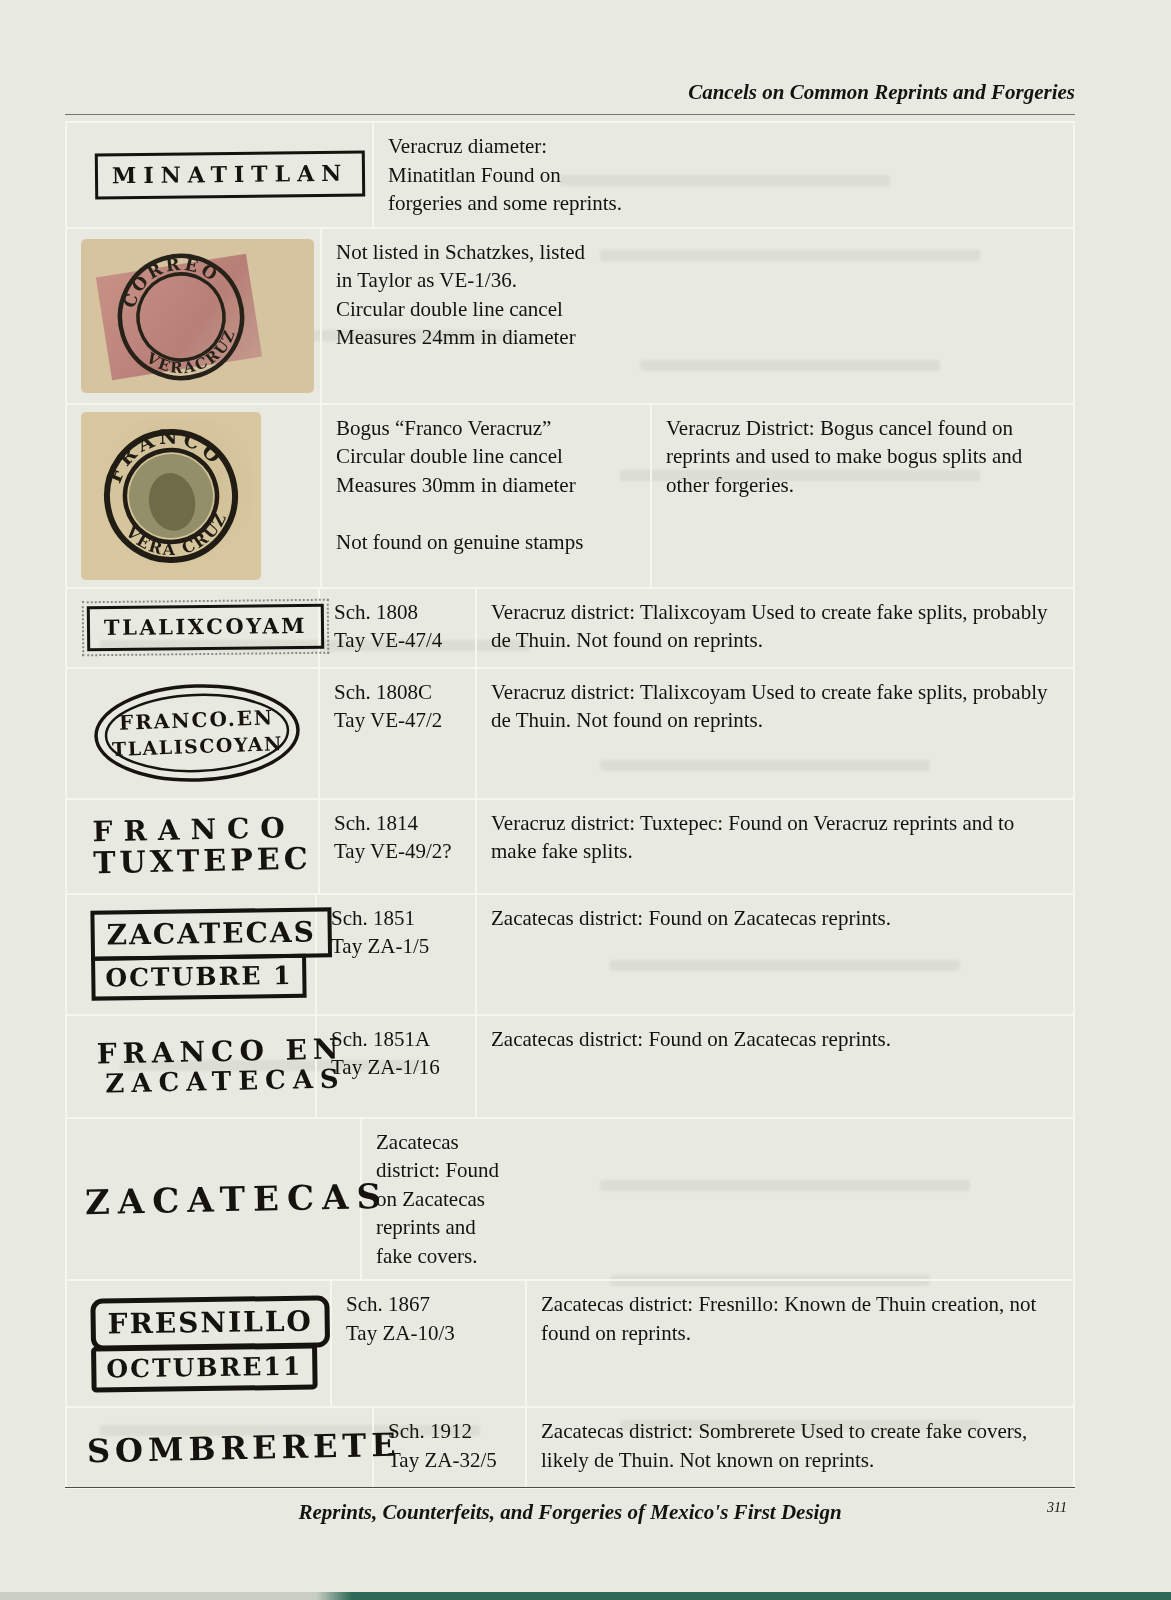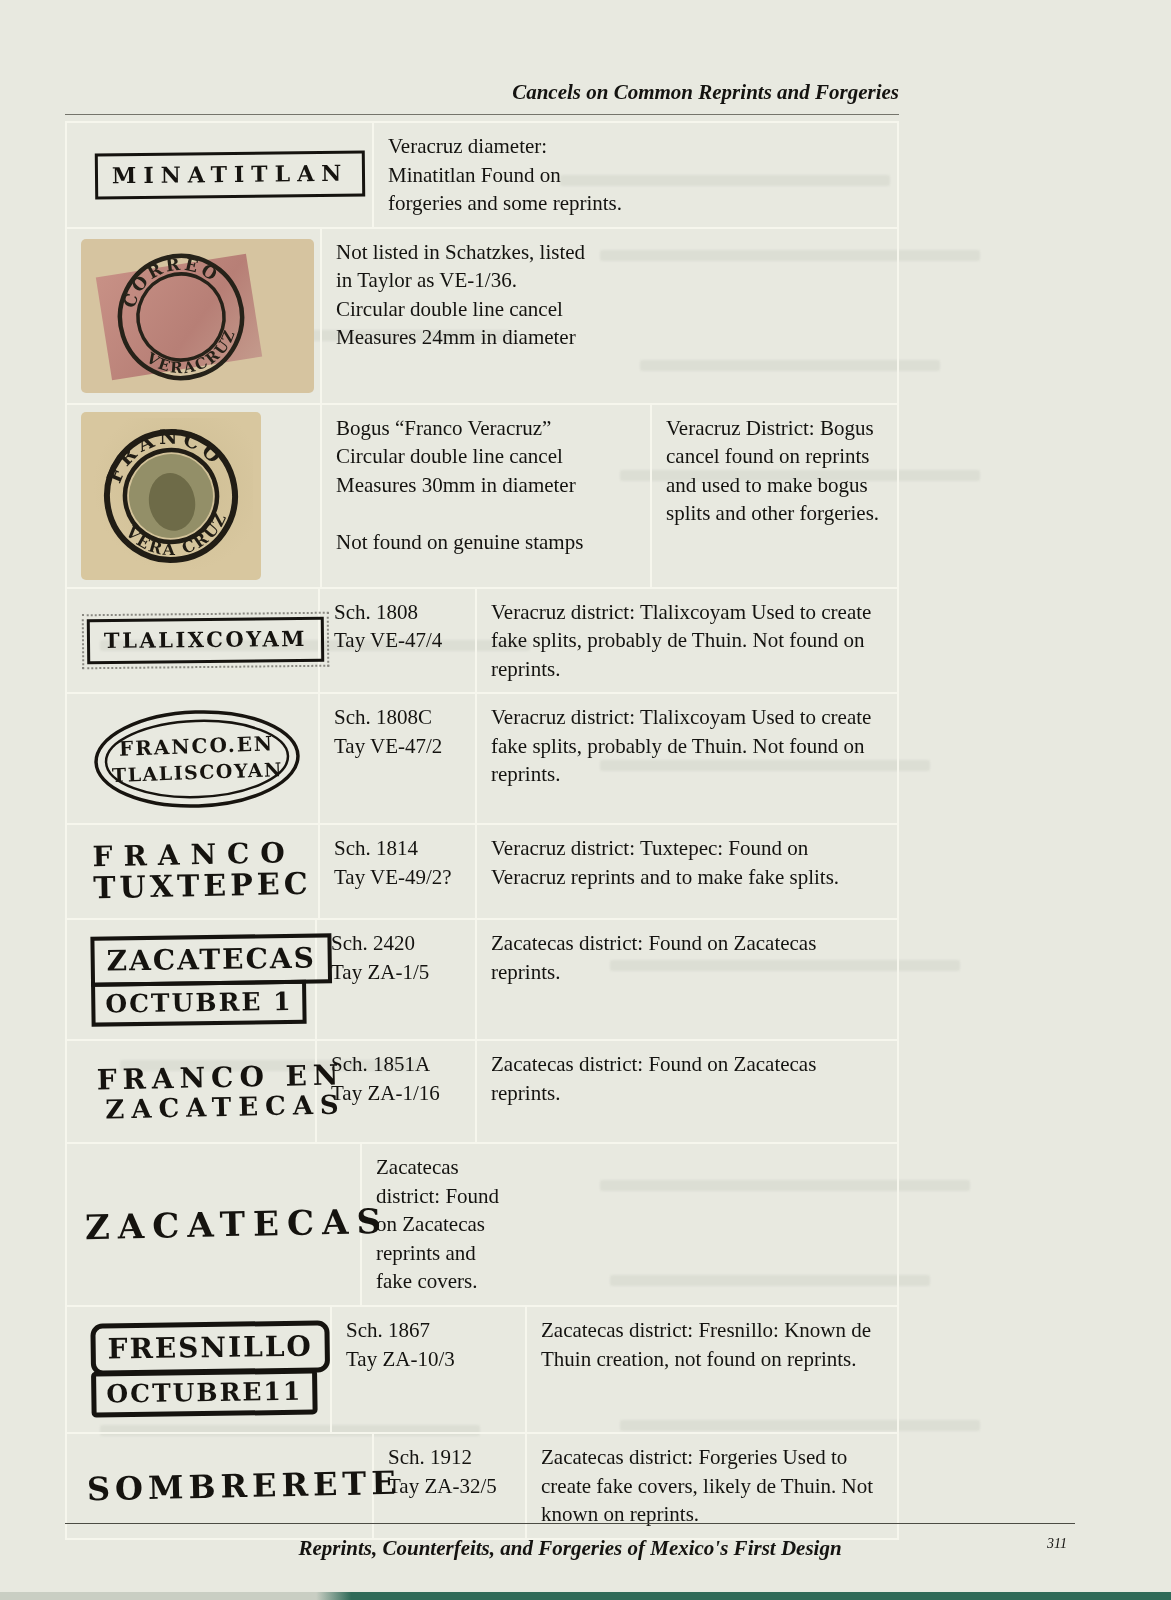--- a/index.html
+++ b/index.html
@@ -13,21 +13,21 @@
     width:1171px;height:1600px;
     background:var(--pagebg);
     font-family:"Liberation Serif", serif;
     color:#141310;
     position:relative;
     overflow:hidden;
   }
   .page{position:absolute;inset:0;}
   .bleed{position:absolute;inset:0;z-index:0;pointer-events:none;}
   .bleed-bar{position:absolute;background:rgba(115,125,108,0.10);height:11px;border-radius:3px;filter:blur(1px);}
-  .content{position:absolute;left:65px;top:0;width:834px;z-index:2;}
+  .content{position:absolute;left:65px;top:0;width:1010px;z-index:2;}
 
   .header{
     margin-top:80px;
     text-align:right;
     font-size:21px;font-weight:bold;font-style:italic;
     padding-bottom:9px;
     border-bottom:1.5px solid #74746b;
   }
 
   .tbl{
@@ -95,21 +95,20 @@
   .stamp3 .tint{
     position:absolute;left:8px;top:6px;width:164px;height:152px;
     background:radial-gradient(circle at 55% 45%, #cdbd93 0%, #d8c79f 70%);
   }
   .stamp-svg{position:absolute;left:0;top:0;}
 
   .footer{
     position:absolute;left:65px;width:1010px;top:1487px;z-index:2;
     border-top:1.5px solid #4c4c44;
     padding-top:12px;
-    margin-top:36px;
   }
   .footer-title{
     text-align:center;font-size:21px;font-weight:bold;font-style:italic;
   }
   .footer-page{
     position:absolute;right:8px;top:12px;font-size:14px;font-style:italic;
   }
   .book-edge{
     position:absolute;left:0;right:0;bottom:0;height:8px;z-index:3;
     background:linear-gradient(90deg,#c9cec3 0%,#c9cec3 27%,#2f6a58 30%,#2f6a58 100%);
@@ -249,21 +248,21 @@
         <div class="cell">Veracruz district:  Tuxtepec: Found on Veracruz reprints and to make fake splits.</div>
       </div>
 
       <div class="row r6">
         <div class="cell cancel-cell">
           <span class="hs box2">
             <span class="b1">ZACATECAS</span><br>
             <span class="b2">OCTUBRE 1</span>
           </span>
         </div>
-        <div class="cell pre">Sch. 2420
+        <div class="cell pre">Sch. 1851
 Tay ZA-1/5</div>
         <div class="cell">Zacatecas district:  Found on Zacatecas reprints.</div>
       </div>
 
       <div class="row r7">
         <div class="cell cancel-cell">
           <span class="hs text-cancel franco-en-zac">
             <span class="tc1">FRANCO EN</span>
             <span class="tc2">ZACATECAS</span>
           </span>
@@ -291,21 +290,21 @@
 Tay ZA-10/3</div>
         <div class="cell">Zacatecas district: Fresnillo: Known de Thuin creation, not found on reprints.</div>
       </div>
 
       <div class="row r10">
         <div class="cell cancel-cell">
           <span class="hs text-cancel sombrerete-line">SOMBRERETE</span>
         </div>
         <div class="cell pre">Sch. 1912
 Tay ZA-32/5</div>
-        <div class="cell">Zacatecas district: Forgeries Used to create fake covers, likely de Thuin.  Not known on reprints.</div>
+        <div class="cell">Zacatecas district: Sombrerete Used to create fake covers, likely de Thuin.  Not known on reprints.</div>
       </div>
 
     </div>
   </div>
 
   <div class="footer">
     <div class="footer-title">Reprints, Counterfeits, and Forgeries of Mexico's First Design</div>
     <div class="footer-page">311</div>
   </div>
 

